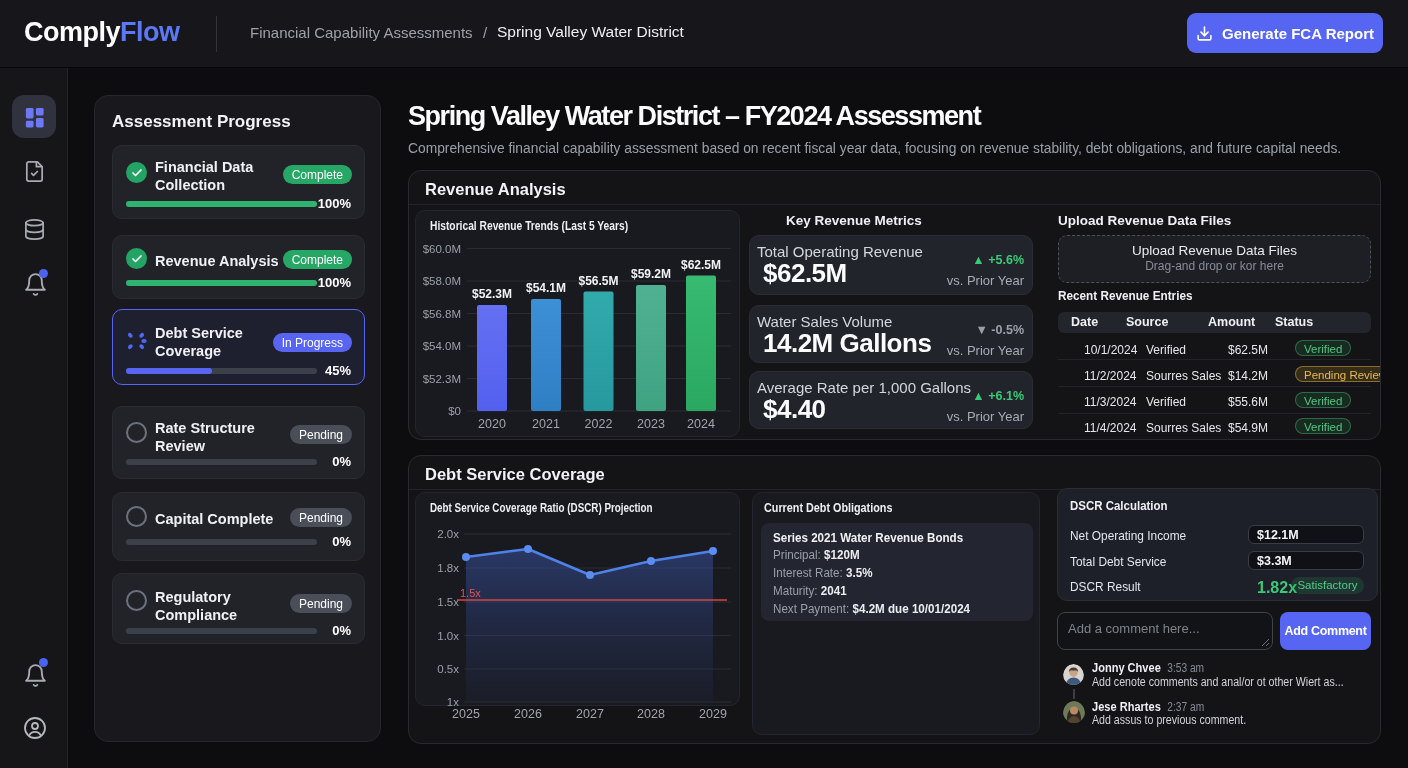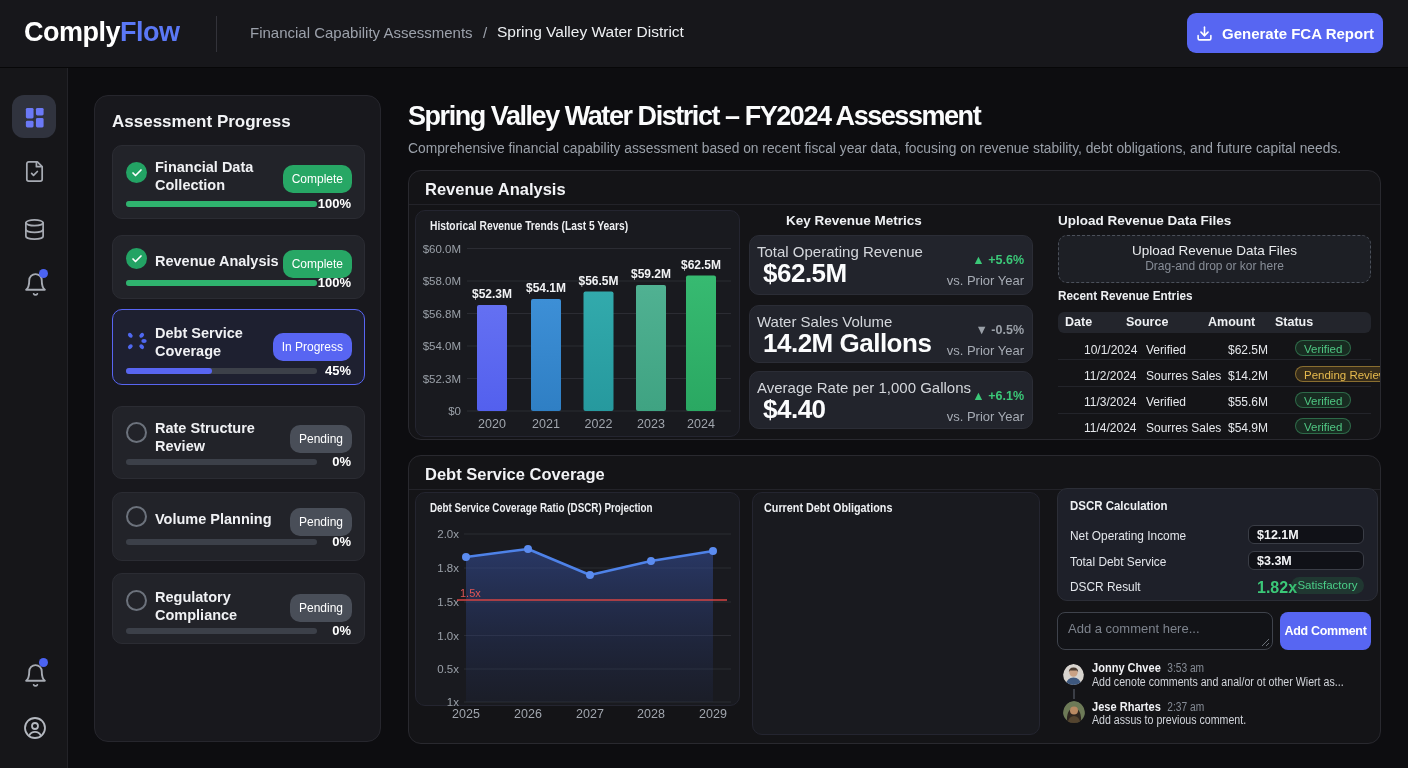--- a/index.html
+++ b/index.html
@@ -16,21 +16,21 @@
 #sidebar { position:absolute; left:0; top:68px; width:68px; height:700px; background:#161619; border-right:1px solid #232328; }
 .sb-active { position:absolute; left:12px; top:27px; width:44px; height:43px; background:#30333e; border-radius:12px; }
 .sbicon { position:absolute; left:23px; }
 #main { position:absolute; left:68px; top:68px; width:1340px; height:700px; }
 #apanel { position:absolute; left:26px; top:27px; width:287px; height:647px; background:#18181d; border:1px solid #26262d; border-radius:14px; }
 #apanel h2 { position:absolute; left:17px; top:16px; font-size:17px; color:#f2f3f6; }
 .pcard { position:absolute; left:17px; width:253px; background:#222329; border:1px solid #2b2c33; border-radius:10px; }
 .pcard.active { background:#1e2030; border:1.5px solid #5865f2; }
 .pc-title { position:absolute; left:42px; top:12px; font-size:14.5px; font-weight:bold; color:#f0f1f4; line-height:18px; }
 .pc-title.one { top:16px; }
-.pill { position:absolute; right:12px; height:28px; border-radius:10px; display:flex; align-items:center; padding:0 9px; font-size:12px; font-weight:500; color:#fff; }
+.pill { position:absolute; right:12px; height:19px; border-radius:10px; display:flex; align-items:center; padding:0 9px; font-size:12px; font-weight:500; color:#fff; }
 .pill.complete { background:#27a765; }
 .pill.progress { background:#5865f2; }
 .pill.pending { background:#494e58; }
 .pbar { position:absolute; left:13px; height:6px; border-radius:3px; background:#3c4049; width:191px; }
 .pbar > div { height:100%; border-radius:3px; }
 .pct { position:absolute; right:13px; font-size:13px; font-weight:bold; color:#fff; }
 .ccheck { position:absolute; left:13px; width:21px; height:21px; border-radius:50%; background:#23a364; display:flex; align-items:center; justify-content:center; }
 .cpend { position:absolute; left:13px; width:21px; height:21px; border-radius:50%; border:2px solid #6c727c; }
 #htitle { position:absolute; left:340px; top:33px; font-size:27px; font-weight:bold; color:#fafbfc; letter-spacing:-1.45px; }
 #hsub { position:absolute; left:340px; top:73px; font-size:13.8px; color:#9aa0a9; }
@@ -168,21 +168,21 @@
     </div>
     <div class="pcard" style="top:310px;height:73px;">
       <div class="cpend" style="top:15px;"></div>
       <div class="pc-title" style="top:12px;font-weight:bold;">Rate Structure<br>Review</div>
       <div class="pill pending" style="top:18px;">Pending</div>
       <div class="pbar" style="top:52px;"></div>
       <div class="pct" style="top:47px;">0%</div>
     </div>
     <div class="pcard" style="top:396px;height:69px;">
       <div class="cpend" style="top:13px;"></div>
-      <div class="pc-title one" style="top:17px;">Volume Planning</div>
+      <div class="pc-title one" style="top:17px;">Capital Complete</div>
       <div class="pill pending" style="top:15px;">Pending</div>
       <div class="pbar" style="top:46px;"></div>
       <div class="pct" style="top:41px;">0%</div>
     </div>
     <div class="pcard" style="top:477px;height:71px;">
       <div class="cpend" style="top:16px;"></div>
       <div class="pc-title" style="top:14px;">Regulatory<br>Compliance</div>
       <div class="pill pending" style="top:20px;">Pending</div>
       <div class="pbar" style="top:54px;"></div>
       <div class="pct" style="top:49px;">0%</div>
@@ -275,21 +275,21 @@
       <div class="mdelta up">▲ +6.1%</div>
       <div class="mvs">vs. Prior Year</div>
     </div>
     <div class="cardtitle" style="left:649px;top:42px;">Upload Revenue Data Files</div>
     <div class="upbox" style="left:649px;top:64px;width:313px;height:48px;">
       <div class="up1">Upload Revenue Data Files</div>
       <div class="up2">Drag-and drop or kor here</div>
     </div>
     <div class="cardtitle" style="left:649px;top:117px;transform:scaleX(0.87);transform-origin:0 0;">Recent Revenue Entries</div>
     <div class="thead" style="left:649px;top:141px;width:313px;">
-      <span style="left:7px;">Date</span>
+      <span style="left:13px;">Date</span>
         <span style="left:68px;">Source</span>
         <span style="left:150px;">Amount</span>
         <span style="left:217px;">Status</span>
     </div>
     <div class="trow" style="left:649px;top:165px;width:313px;">
       <span style="left:6px;">10/1/2024</span>
         <span style="left:68px;">Verified</span>
         <span style="left:150px;">$62.5M</span>
       <div class="tpill green" style="left:217px;">Verified</div>
     </div>
@@ -359,20 +359,27 @@
           <text x="50" y="225">2025</text>
             <text x="112" y="225">2026</text>
             <text x="174" y="225">2027</text>
             <text x="235" y="225">2028</text>
             <text x="297" y="225">2029</text>
         </g>
       </svg>
     </div>
     <div class="card" style="left:343px;top:36px;width:288px;height:243px;">
       <div class="cardtitle" style="left:11px;top:7px;transform:scaleX(0.8);transform-origin:0 0;">Current Debt Obligations</div>
+      <div class="bond">
+        <div class="b0">Series 2021 Water Revenue Bonds</div>
+        <div class="bl" style="top:25px;">Principal: <b>$120M</b></div>
+        <div class="bl" style="top:43px;">Interest Rate: <b>3.5%</b></div>
+        <div class="bl" style="top:61px;">Maturity: <b>2041</b></div>
+        <div class="bl" style="top:79px;">Next Payment: <b>$4.2M due 10/01/2024</b></div>
+      </div>
     </div>
     <div class="card" style="left:648px;top:32px;width:321px;height:113px;background:#1e2029;border-color:#2c2e37;">
       <div class="cardtitle" style="left:12px;top:9px;transform:scaleX(0.85);transform-origin:0 0;">DSCR Calculation</div>
       <div class="dlabel" style="top:39px;">Net Operating Income</div>
       <div class="dinput" style="top:36px;">$12.1M</div>
       <div class="dlabel" style="top:65px;">Total Debt Service</div>
       <div class="dinput" style="top:62px;">$3.3M</div>
       <div class="dlabel" style="top:90px;">DSCR Result</div>
       <div style="position:absolute;left:199px;top:90px;font-size:16px;font-weight:bold;color:#3bc878;">1.82x</div>
       <div style="position:absolute;left:233px;top:88px;width:73px;height:17px;border-radius:9px;background:rgba(42,150,85,0.2);color:#4ace88;font-size:11.5px;line-height:17px;text-align:center;">Satisfactory</div>

